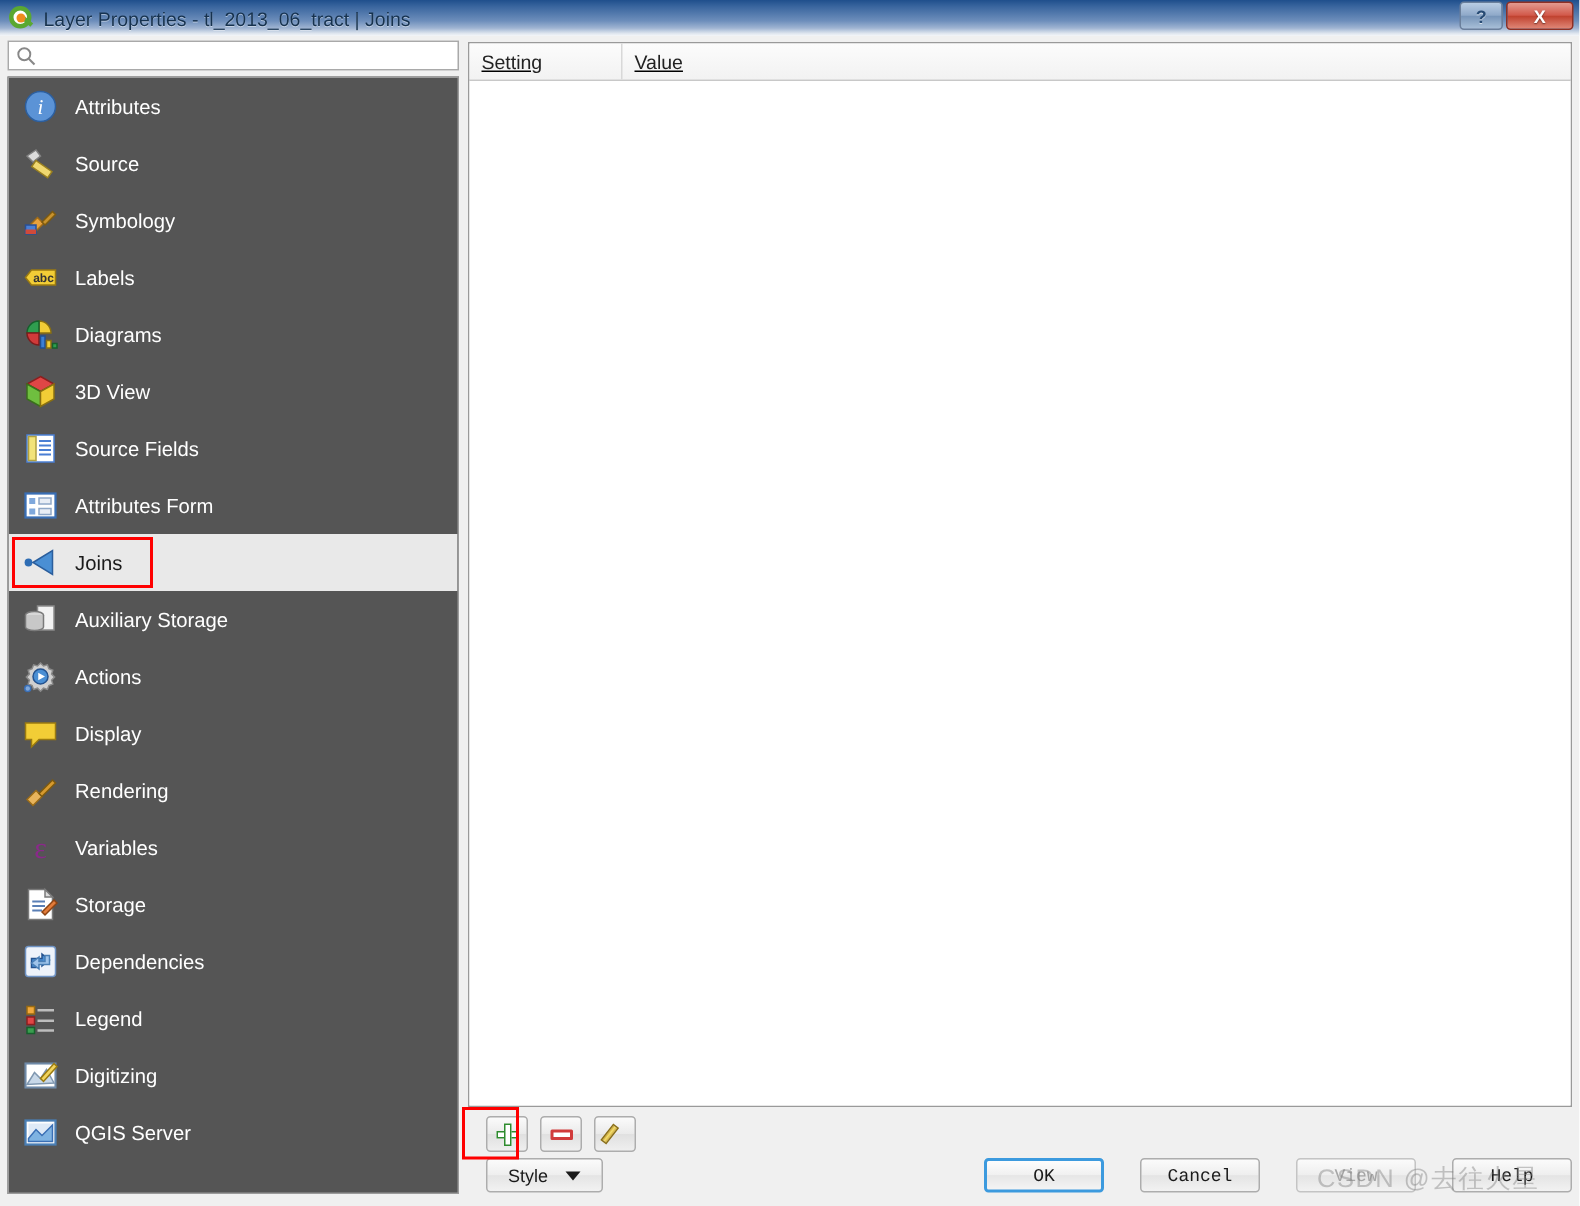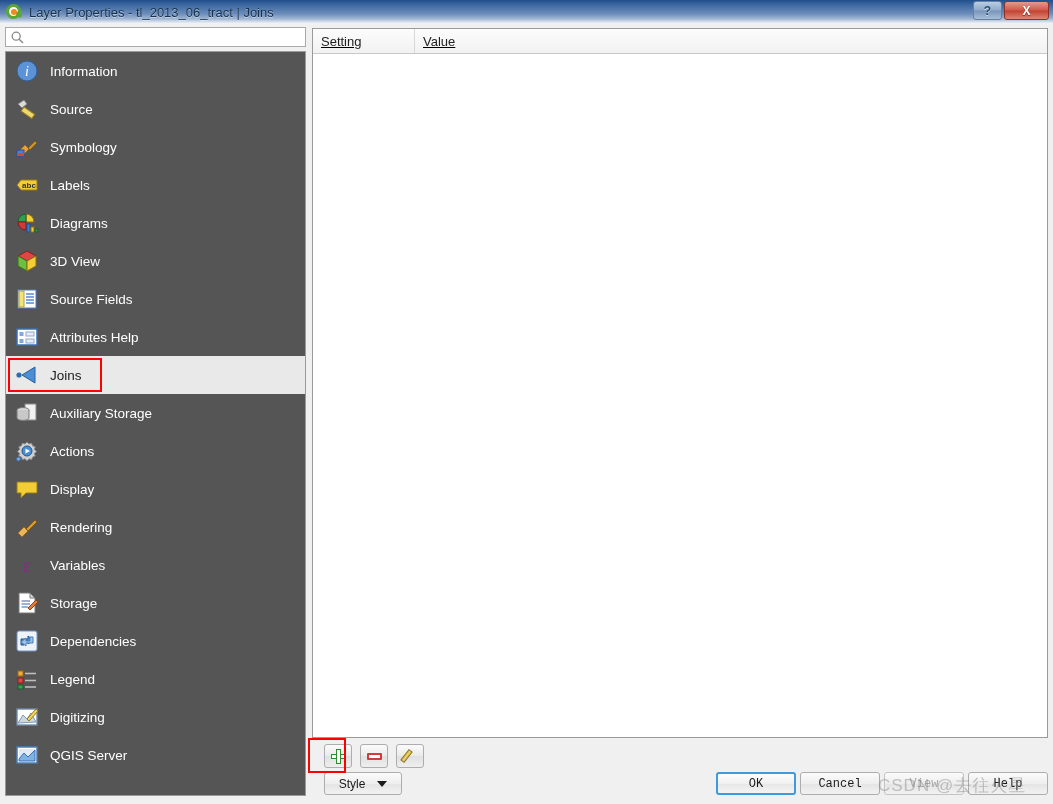--- a/index.html
+++ b/index.html
@@ -212,21 +212,21 @@
   }
   .caret {
     width: 0; height: 0;
     border-left: 5px solid transparent;
     border-right: 5px solid transparent;
     border-top: 6px solid #1a1a1a;
   }
 
   .btnrow {
     position: absolute; right: 0; top: 744px;
-    display: flex; gap: 4px; text-align: right;
+    display: flex; gap: 24px; text-align: right;
   }
   .dlgbtn {
     width: 80px; height: 23px;
     border: 1px solid #adadad;
     border-radius: 3px;
     background: linear-gradient(to bottom, #fbfbfb 0%, #eeeeee 50%, #e4e4e4 51%, #f2f2f2 100%);
     display: flex; align-items: center; justify-content: center;
     font-family: "Liberation Mono", monospace;
     font-size: 12px; color: #1a1a1a;
     cursor: pointer;
@@ -275,21 +275,21 @@
       <input class="search-input" type="text" placeholder="" style="">
     </div>
     <div class="navlist" id="navlist">
         <div class="navitem">
           <span class="ico">
             <svg width="24" height="24" viewBox="0 0 24 24">
               <circle cx="12" cy="12" r="10" fill="#5b93d6" stroke="#2d5f9e"></circle>
                 <text x="12" y="17" font-size="14" font-family="serif" font-style="italic" fill="#fff" text-anchor="middle">i</text>
             </svg>
           </span>
-          <span class="lbl">Information</span>
+          <span class="lbl">Attributes</span>
         </div>
         <div class="navitem">
           <span class="ico">
             <svg width="24" height="24" viewBox="0 0 24 24">
               <path d="M3 7 L9 3 L12 7 L7 11 Z" fill="#dcdcdc" stroke="#808080"></path>
                 <rect x="9" y="10" width="13" height="5" fill="#f0d870" stroke="#9a8020" transform="rotate(35 9 10)"></rect>
             </svg>
           </span>
           <span class="lbl">Source</span>
         </div>
@@ -354,21 +354,21 @@
         <div class="navitem">
           <span class="ico">
             <svg width="24" height="24" viewBox="0 0 24 24">
               <rect x="2" y="4" width="20" height="16" fill="#fff" stroke="#3a6fb5" stroke-width="1.5"></rect>
                 <rect x="4.5" y="7" width="4" height="4" fill="#7fa8dc"></rect>
                 <rect x="4.5" y="14" width="4" height="4" fill="#7fa8dc"></rect>
                 <rect x="11" y="7" width="8" height="4" fill="#e8edf5" stroke="#90a8c8"></rect>
                 <rect x="11" y="14" width="8" height="4" fill="#e8edf5" stroke="#90a8c8"></rect>
             </svg>
           </span>
-          <span class="lbl">Attributes Help</span>
+          <span class="lbl">Attributes Form</span>
         </div>
         <div class="navitem selected">
           <span class="ico">
             <svg width="24" height="24" viewBox="0 0 24 24">
               <circle cx="4" cy="12" r="2.6" fill="#2e6db4"></circle>
                 <path d="M7 12 L20 4 L20 20 Z" fill="#4a8fd4" stroke="#2b5e9c"></path>
             </svg>
           </span>
           <span class="lbl">Joins</span>
         </div>

